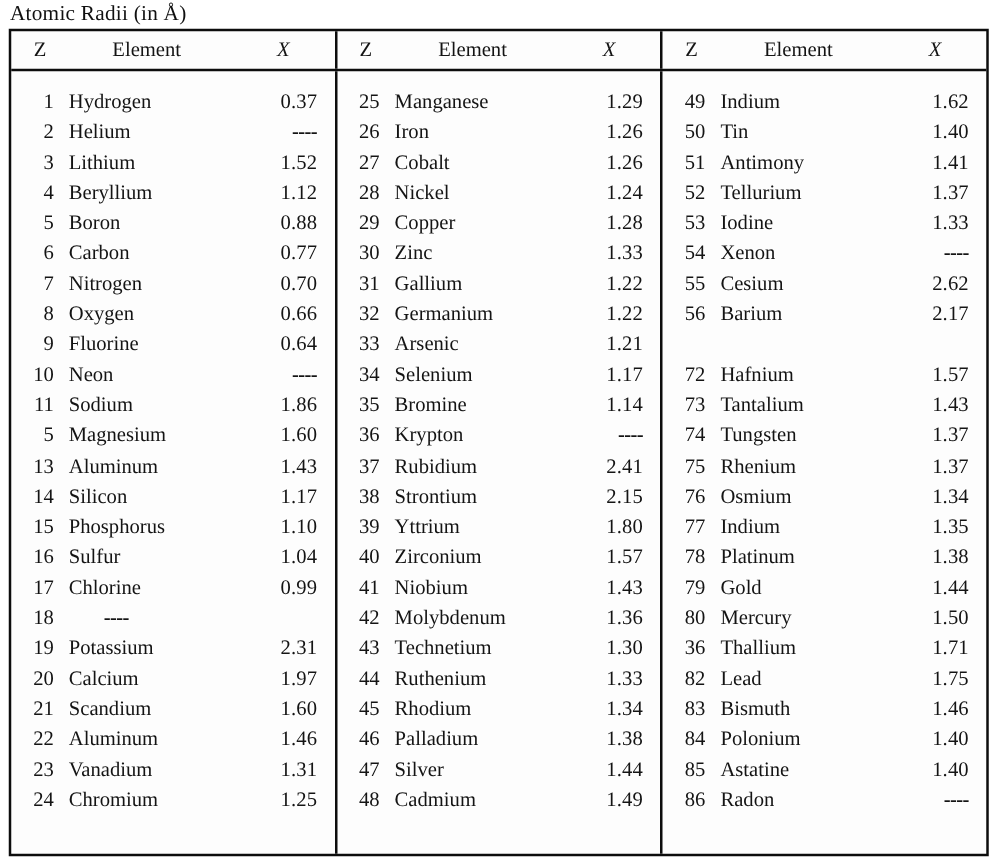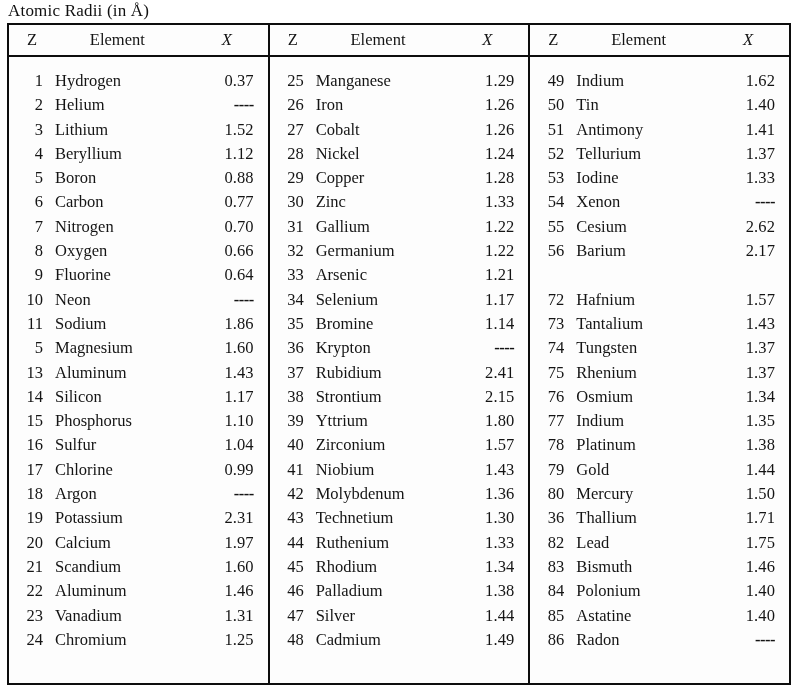--- a/index.html
+++ b/index.html
@@ -252,21 +252,20 @@
               <span class="c-el">Sulfur</span>
               <span class="c-x">1.04</span>
             </div>
             <div class="data-row">
               <span class="c-z">17</span>
               <span class="c-el">Chlorine</span>
               <span class="c-x">0.99</span>
             </div>
             <div class="data-row">
               <span class="c-z">18</span>
-              <span class="c-el">Argon</span>
               <span class="c-x nodata">----</span>
             </div>
             <div class="data-row">
               <span class="c-z">19</span>
               <span class="c-el">Potassium</span>
               <span class="c-x">2.31</span>
             </div>
             <div class="data-row">
               <span class="c-z">20</span>
               <span class="c-el">Calcium</span>

